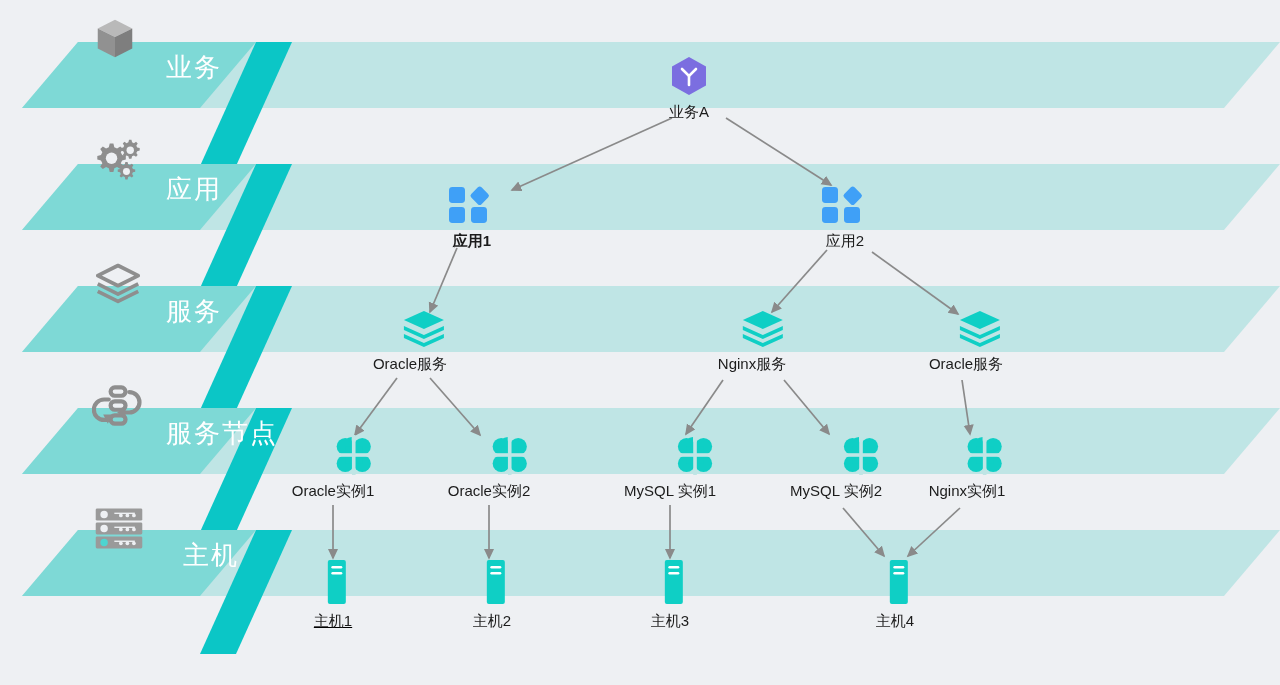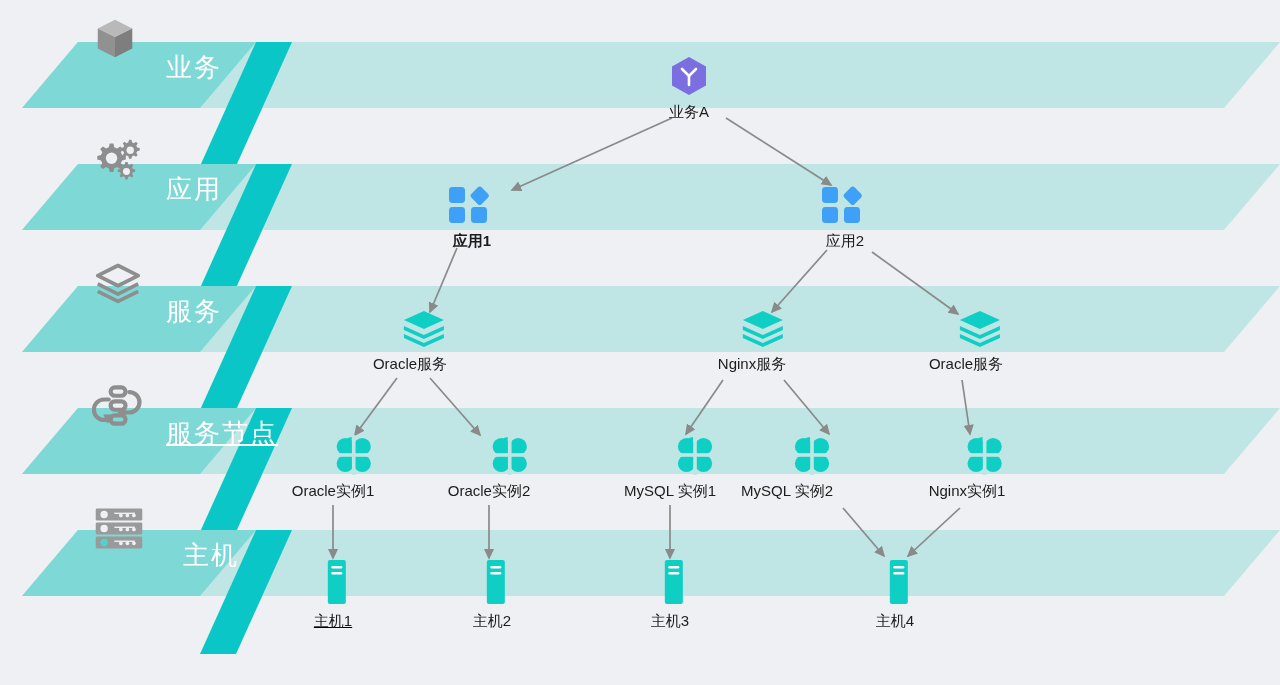--- a/index.html
+++ b/index.html
@@ -103,21 +103,21 @@
           <g stroke="#8e8e8e" stroke-width="4.5" fill="none" stroke-linecap="round">
             <rect x="20" y="5" width="16" height="9" rx="4.5"></rect>
             <rect x="20" y="20" width="16" height="9" rx="4.5"></rect>
             <rect x="20" y="35" width="16" height="9" rx="4.5"></rect>
             <path d="M40 10 a11 11 0 0 1 0 22 l-6 0"></path>
             <path d="M18 18 l-5 0 a11 11 0 0 0 0 22 l4 0"></path>
           </g>
           <polygon points="36,26 36,38 27,32" fill="#8e8e8e"></polygon>
           <polygon points="12,34 22,34 17,44" fill="#8e8e8e"></polygon>
         </svg></div>
-      <div class="layer-label" style="left: 166px; top: 416px; text-decoration: underline;">服务节点</div>
+      <div class="layer-label" style="left: 166px; top: 416px;">服务节点</div>
       <svg class="layer-svg" viewBox="0 0 1280 685" style="z-index: 5;">
         <polygon points="22,596 200,596 256,530 78,530" fill="#7ed9d6"></polygon>
         <polygon points="200,654 256,530 292,530 236,654" fill="#0bc6c6"></polygon>
       </svg>
       <div class="layer-icon" style="left: 92px; top: 504px;"><svg width="54" height="48" viewBox="0 0 58 50">
           <g fill="#9a9a9a">
             <rect x="4" y="4" width="50" height="13" rx="1.5"></rect>
             <rect x="4" y="19" width="50" height="13" rx="1.5"></rect>
             <rect x="4" y="34" width="50" height="13" rx="1.5"></rect>
           </g>
@@ -255,21 +255,21 @@
             <circle cx="12.5" cy="12.5" r="8.6" fill="#0fcfc5"></circle>
             <circle cx="29.5" cy="12.5" r="8.6" fill="#0fcfc5"></circle>
             <circle cx="12.5" cy="29.5" r="8.6" fill="#0fcfc5"></circle>
             <circle cx="29.5" cy="29.5" r="8.6" fill="#0fcfc5"></circle>
             <rect x="12.5" y="12.5" width="17" height="17" fill="#0fcfc5"></rect>
             <rect x="19.2" y="1" width="3.6" height="40" fill="#bfe5e5"></rect>
             <rect x="1" y="19.2" width="40" height="3.6" fill="#bfe5e5"></rect>
           </svg></span>
         <span class="caption">MySQL 实例1</span>
       </div>
-      <div class="node" style="left: 787px; top: 434px;">
+      <div class="node" style="left: 836px; top: 434px;">
         <span class="glyph"><svg width="42" height="42" viewBox="0 0 42 42">
             <path d="M19 3 a8.6 8.6 0 0 0 -8.6 8.6 a8.6 8.6 0 0 0 8.6 8.6 L19 3 z" fill="#0fcfc5"></path>
             <path d="M19 3 a8.6 8.6 0 0 1 0 0 z" fill="#0fcfc5"></path>
             <circle cx="12.5" cy="12.5" r="8.6" fill="#0fcfc5"></circle>
             <circle cx="29.5" cy="12.5" r="8.6" fill="#0fcfc5"></circle>
             <circle cx="12.5" cy="29.5" r="8.6" fill="#0fcfc5"></circle>
             <circle cx="29.5" cy="29.5" r="8.6" fill="#0fcfc5"></circle>
             <rect x="12.5" y="12.5" width="17" height="17" fill="#0fcfc5"></rect>
             <rect x="19.2" y="1" width="3.6" height="40" fill="#bfe5e5"></rect>
             <rect x="1" y="19.2" width="40" height="3.6" fill="#bfe5e5"></rect>

